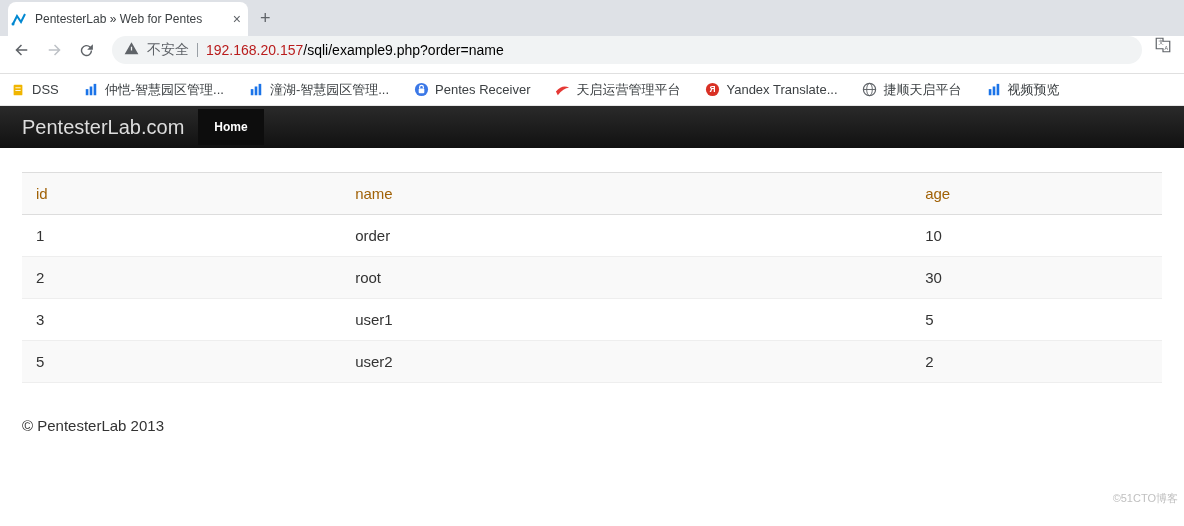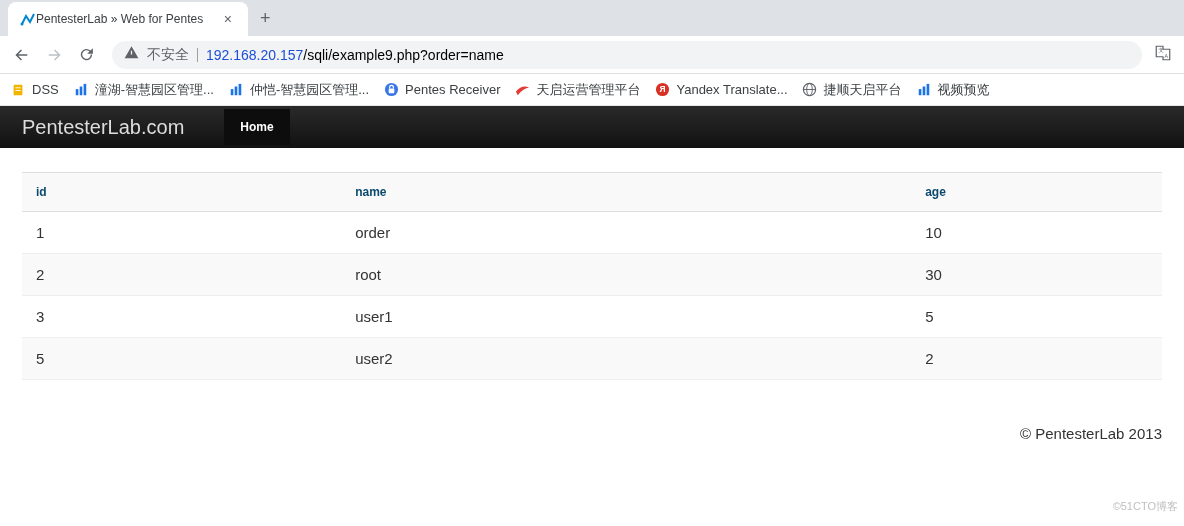--- a/index.html
+++ b/index.html
@@ -1,58 +1,58 @@
 <!DOCTYPE html>
 <html><head>
   <meta charset="utf-8">
   <style>
     * { margin: 0; padding: 0; box-sizing: border-box; }
     body { font-family: -apple-system, BlinkMacSystemFont, "Segoe UI", Arial, sans-serif; background: #fff; width: 1184px; height: 526px; overflow: hidden; position: relative; }
 
     
     .browser-tabs { display: flex; align-items: center; height: 36px; background: #dee1e6; padding-left: 8px; }
-    .tab { display: flex; align-items: center; background: #fff; height: 34px; margin-top: 2px; padding: 0 12px; border-radius: 8px 8px 0 0; min-width: 240px; gap: 0; }
+    .tab { display: flex; align-items: center; background: #fff; height: 34px; margin-top: 2px; padding: 0 3px; border-radius: 8px 8px 0 0; min-width: 240px; gap: 8px; }
     .tab-favicon { width: 16px; height: 16px; display:flex; align-items:center; justify-content:center; }
     .tab-title { font-size: 12px; color: #3c4043; flex: 1; white-space: nowrap; overflow: hidden; text-overflow: ellipsis; }
     .tab-close { color: #5f6368; font-size: 14px; cursor: pointer; padding: 0 4px; }
     .new-tab { color: #5f6368; font-size: 18px; padding: 0 12px; }
 
-    .toolbar { display: flex; align-items: center; height: 38px; background: #fff; border-bottom: 1px solid #e0e0e0; padding: 0 8px; gap: 4px; }
+    .toolbar { display: flex; height: 38px; background: #fff; border-bottom: 1px solid #e0e0e0; padding: 0 8px; gap: 4px; }
     .nav-btn { width: 28px; height: 28px; display: flex; align-items: center; justify-content: center; color: #5f6368; border-radius: 50%; }
     .nav-btn.disabled { color: #bdc1c6; }
     .addr-bar { flex: 1; display: flex; align-items: center; height: 28px; background: #f1f3f4; border-radius: 14px; padding: 0 12px; gap: 8px; margin: 0 8px; }
     .security-icon { color: #5f6368; }
     .security-text { color: #5f6368; font-size: 14px; }
     .divider-v { width: 1px; height: 14px; background: #9aa0a6; }
-    .url-text { font-size: 14px; color: #1d4ed8; }
+    .url-text { font-size: 14px; color: #b91c1c; }
     .url-path { color: #000000; }
     .translate-icon { color: #5f6368; margin-right: 4px; }
 
-    .bookmarks { display: flex; align-items: center; height: 32px; background: #fff; border-bottom: 1px solid #e8e8e8; padding: 0 10px; gap: 14px; }
+    .bookmarks { display: flex; align-items: center; height: 32px; background: #fff; border-bottom: 1px solid #e8e8e8; padding: 0 10px; gap: 24px; }
     .bkm { display: flex; align-items: center; gap: 6px; font-size: 13px; color: #3c4043; }
     .bkm-icon { width: 16px; height: 16px; display: flex; align-items:center; justify-content:center; }
 
     
-    .page-nav { height: 42px; background: linear-gradient(#2a2a2a, #111); display: flex; align-items: center; padding: 0 22px; gap: 40px; }
+    .page-nav { height: 42px; background: linear-gradient(#2a2a2a, #111); display: flex; align-items: center; padding: 0 22px; gap: 14px; }
     .brand { color: #ddd; font-size: 20px; font-weight: 400; }
     .nav-item { color: #fff; font-size: 12px; background: #0d0d0d; padding: 11px 16px; font-weight: bold; }
 
     
     .content { padding: 24px 22px; }
     table { width: 100%; border-collapse: collapse; }
-    thead th { text-align: left; padding: 12px 14px; color: #0c4a6e; font-size: 12px; font-weight: bold; border-bottom: 1px solid #ddd; border-top: 1px solid #ddd; background: #f9f9f9; }
+    thead th { text-align: left; padding: 12px 14px; color: #a16207; font-size: 15px; font-weight: normal; border-bottom: 1px solid #ddd; border-top: 1px solid #ddd; background: #f9f9f9; }
     tbody td { padding: 12px 14px; font-size: 15px; color: #333; border-bottom: 1px solid #eee; }
     tbody tr:nth-child(even) { background: #f9f9f9; }
     .col-id { width: 28%; }
     .col-name { width: 50%; }
     .col-age { width: 22%; }
 
-    .footer { padding: 0 22px; font-size: 15px; color: #333; margin-top: 21px; text-align: right; }
-
-    .watermark { position: absolute; bottom: 12px; right: 6px; color: #c0c0c0; font-size: 11px; }
+    .footer { padding: 0 22px; font-size: 15px; color: #333; margin-top: 10px; }
+
+    .watermark { position: absolute; bottom: 20px; right: 6px; color: #c0c0c0; font-size: 11px; }
   </style>
 </head>
 <body>
 
 <div class="browser-tabs">
   <div class="tab">
     <span class="tab-favicon">
       <svg width="16" height="16" viewBox="0 0 16 16">
           <path d="M2 13 L6 5 L10 11 L14 3" stroke="#0288d1" stroke-width="2" fill="none"></path>
           <circle cx="2" cy="13" r="1.5" fill="#0288d1"></circle>
@@ -111,31 +111,31 @@
     <span>DSS</span>
   </div>
   <div class="bkm">
     <span class="bkm-icon">
         <svg width="14" height="14" viewBox="0 0 16 16">
           <rect x="2" y="7" width="3" height="7" fill="#1a73e8"></rect>
           <rect x="6.5" y="4" width="3" height="10" fill="#1a73e8"></rect>
           <rect x="11" y="1" width="3" height="13" fill="#1a73e8"></rect>
         </svg>
       </span>
-    <span>潼湖-智慧园区管理...</span>
+    <span>仲恺-智慧园区管理...</span>
   </div>
   <div class="bkm">
     <span class="bkm-icon">
         <svg width="14" height="14" viewBox="0 0 16 16">
           <rect x="2" y="7" width="3" height="7" fill="#1a73e8"></rect>
           <rect x="6.5" y="4" width="3" height="10" fill="#1a73e8"></rect>
           <rect x="11" y="1" width="3" height="13" fill="#1a73e8"></rect>
         </svg>
       </span>
-    <span>仲恺-智慧园区管理...</span>
+    <span>潼湖-智慧园区管理...</span>
   </div>
   <div class="bkm">
     <span class="bkm-icon">
         <svg width="15" height="15" viewBox="0 0 16 16">
           <circle cx="8" cy="8" r="7" fill="#3b78e7"></circle>
           <rect x="5" y="7" width="6" height="5" rx="1" fill="#fff"></rect>
           <path d="M6 7V5.5a2 2 0 014 0V7" stroke="#fff" stroke-width="1.3" fill="none"></path>
         </svg>
       </span>
     <span>Pentes Receiver</span>

